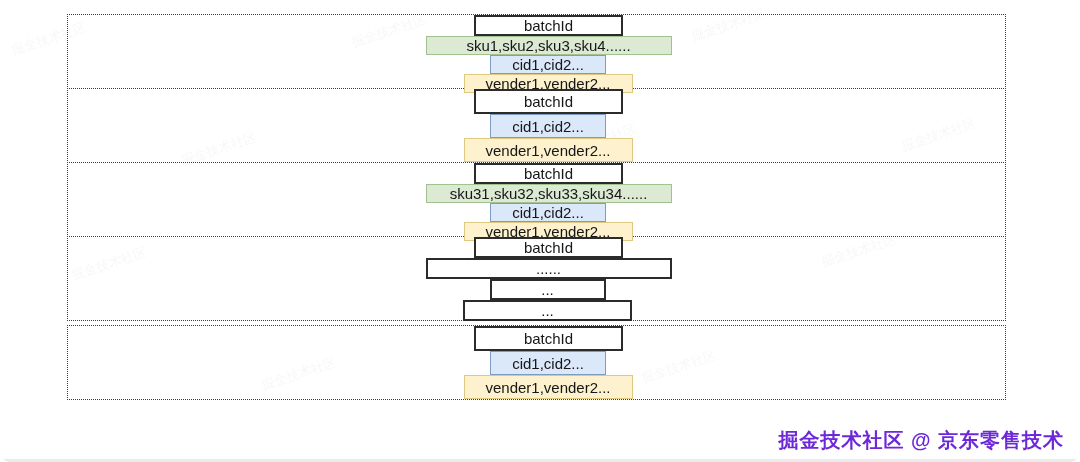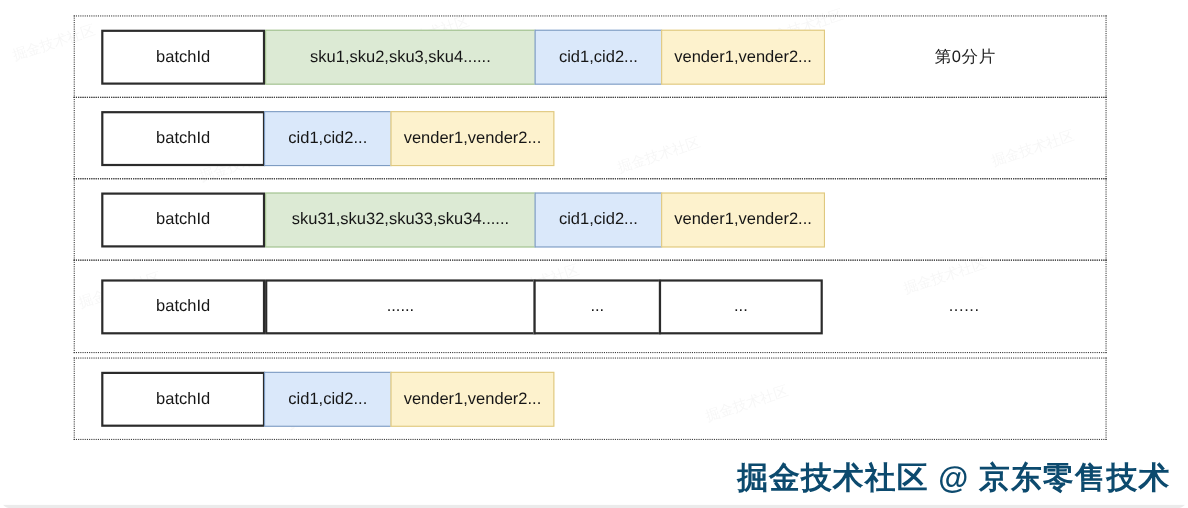--- a/index.html
+++ b/index.html
@@ -18,20 +18,21 @@
   .diagram {
     position:absolute; left:67px; top:14px; width:939px;
   }
   .shard-row {
     box-sizing:border-box;
     border:1px dotted var(--dash-border,#3c3c3c);
     height:75px;
     display:flex; align-items:center;
     padding-left:24px;
     background:transparent;
+    flex-direction:column;
   }
   .shard-row + .shard-row { margin-top:-1px; }
   .shard-row.tall { height:85px; }
   .shard-row.last { margin-top:4px; }
   .cell {
     box-sizing:border-box;
     height:50px;
     display:flex; align-items:center; justify-content:center;
     font-size:15px; color:#161616;
     white-space:nowrap;
@@ -44,37 +45,37 @@
     width:246px;
     background:var(--green-fill,#dcead4);
     border:1px solid var(--green-border,#a2c18f);
   }
   .cid {
     width:116px; margin-left:-1px;
     background:var(--blue-fill,#dae8fa);
     border:1px solid var(--blue-border,#7e9cc2);
   }
   .vender {
-    width:149px; margin-left:-1px;
+    width:169px; margin-left:-1px;
     background:var(--yellow-fill,#fdf2cd);
     border:1px solid var(--yellow-border,#dfc87f);
   }
   .plain .sku, .plain .cid, .plain .vender {
     background:#ffffff;
     border:2px solid var(--cell-border,#2b2b2b);
   }
   .plain .cid, .plain .vender { margin-left:-2px; }
   .shard-label {
     flex:1; text-align:center;
     font-size:15px; color:#1c1c1c;
     letter-spacing:0.5px;
   }
   .footer-watermark {
     position:absolute; right:16px; bottom:8px;
-    font-size:28px; font-weight:700; color:#0c4a6e;
+    font-size:20px; font-weight:700; color:#6d28d9;
     letter-spacing:1px;
     text-shadow:1px 1px 0 #ffffff, 2px 2px 1px rgba(255,255,255,.9);
   }
   .tile-wm {
     position:absolute;
     font-size:13px; color:#666;
     opacity:0.05;
     transform:rotate(-18deg);
     pointer-events:none;
     white-space:nowrap;

